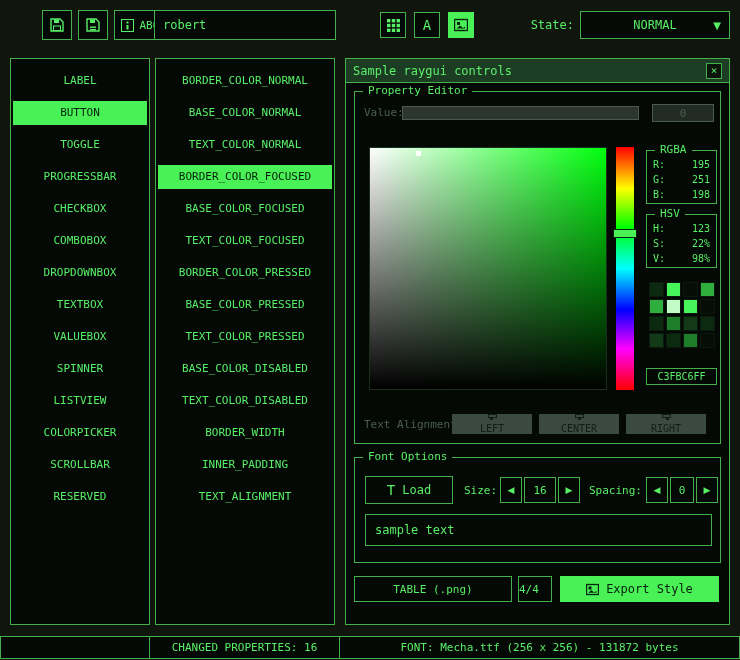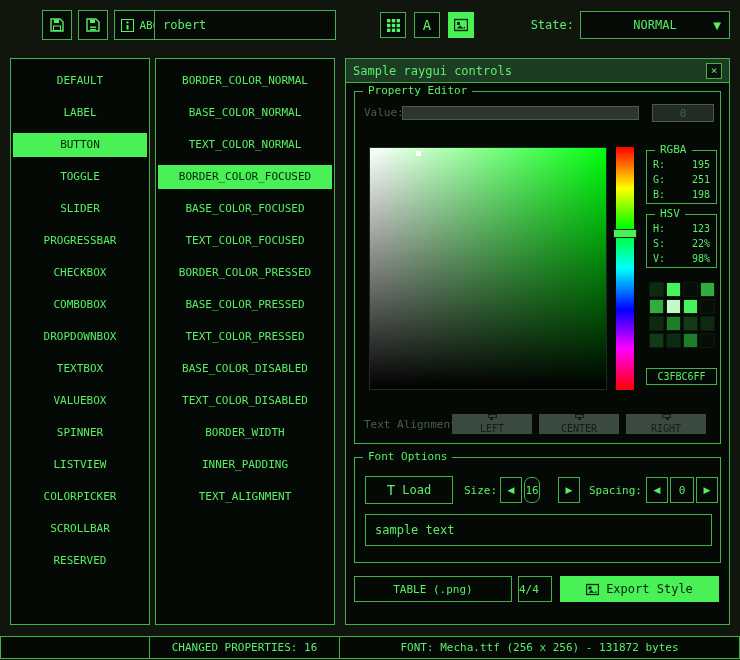--- a/index.html
+++ b/index.html
@@ -269,25 +269,23 @@
     </svg>
   </div>
 
   <div class="state-label">State:</div>
   <div class="state-dd">
     <span>NORMAL</span>
     <span class="arrow">▼</span>
   </div>
 
   <div class="panel" id="left-list">
-      <div class="list-item">DEFAULT</div>
       <div class="list-item">LABEL</div>
       <div class="list-item selected">BUTTON</div>
       <div class="list-item">TOGGLE</div>
-      <div class="list-item">SLIDER</div>
       <div class="list-item">PROGRESSBAR</div>
       <div class="list-item">CHECKBOX</div>
       <div class="list-item">COMBOBOX</div>
       <div class="list-item">DROPDOWNBOX</div>
       <div class="list-item">TEXTBOX</div>
       <div class="list-item">VALUEBOX</div>
       <div class="list-item">SPINNER</div>
       <div class="list-item">LISTVIEW</div>
       <div class="list-item">COLORPICKER</div>
       <div class="list-item">SCROLLBAR</div>
@@ -410,21 +408,21 @@
 
       <div class="load-btn">
         <span class="load-T">T</span>
         <span>Load</span>
       </div>
 
       <div class="fo-label" style="left:109px; top:26px;">Size:</div>
       <div class="spin-btn" style="left:145px;">
         <span>◀</span>
       </div>
-      <div class="spin-val" style="left:169px; width:16px;border-radius:7px;">
+      <div class="spin-val" style="left:169px; width:32px;">
         <span>16</span>
       </div>
       <div class="spin-btn" style="left:203px;">
         <span>▶</span>
       </div>
 
       <div class="fo-label" style="left:234px; top:26px;">Spacing:</div>
       <div class="spin-btn" style="left:291px;">
         <span>◀</span>
       </div>

